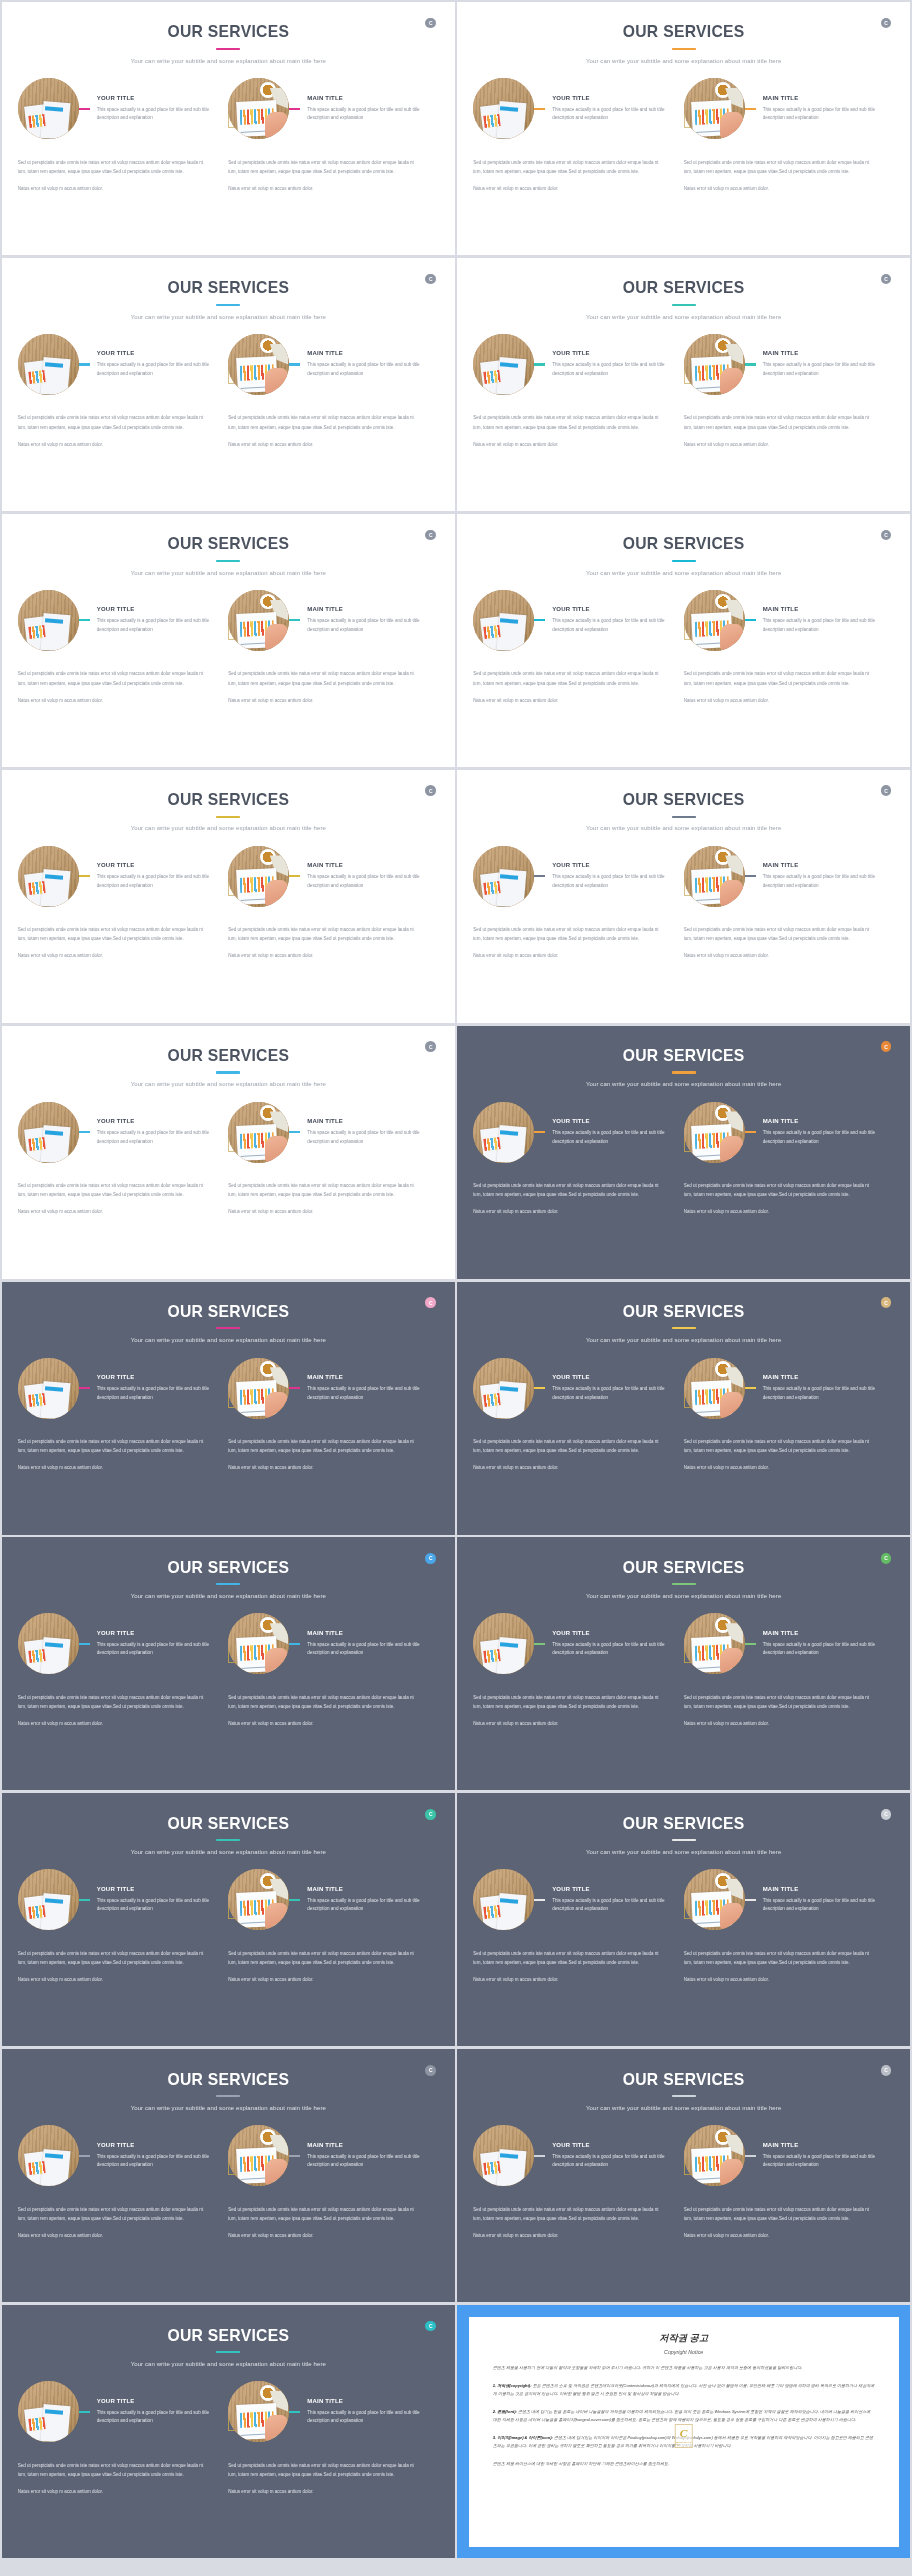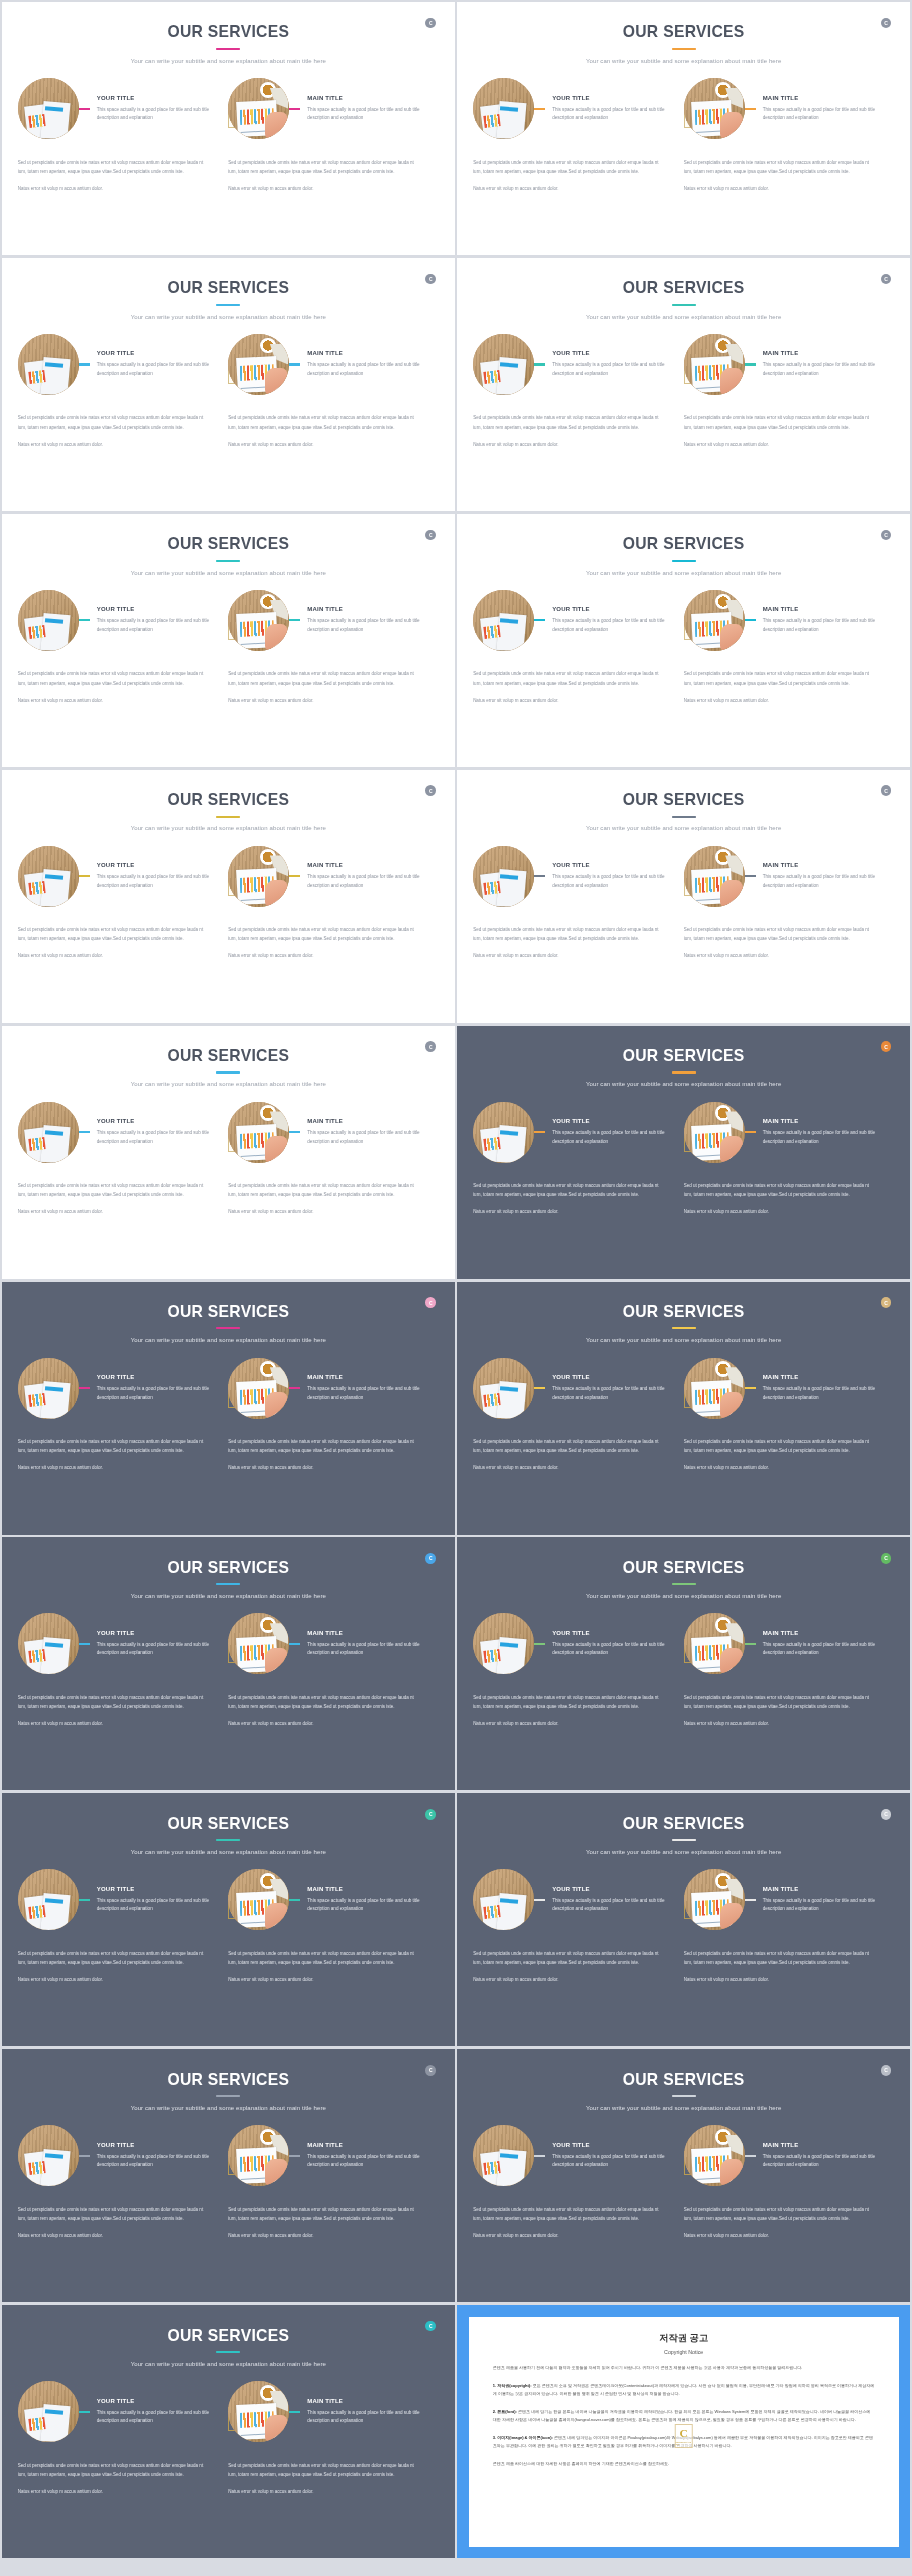--- a/index.html
+++ b/index.html
@@ -209,20 +209,21 @@
     height: 253px;
     background: #4a9cf0;
     padding: 11.4px;
     overflow: hidden;
   }
   .copy-inner {
     background: #ffffff;
     width: 100%; height: 100%;
     padding: 15.7px 24px;
     position: relative;
+    font-style: italic;
   }
   .copy-title {
     text-align: center; font-size: 9.3px; font-weight: bold; color: #333;
   }
   .copy-sub {
     text-align: center; font-size: 5.3px; color: #555; margin-top: 3.6px;
   }
   .copy-p {
     font-size: 4px; line-height: 2.0; color: #4a4a4a; margin-top: 9.3px;
   }

